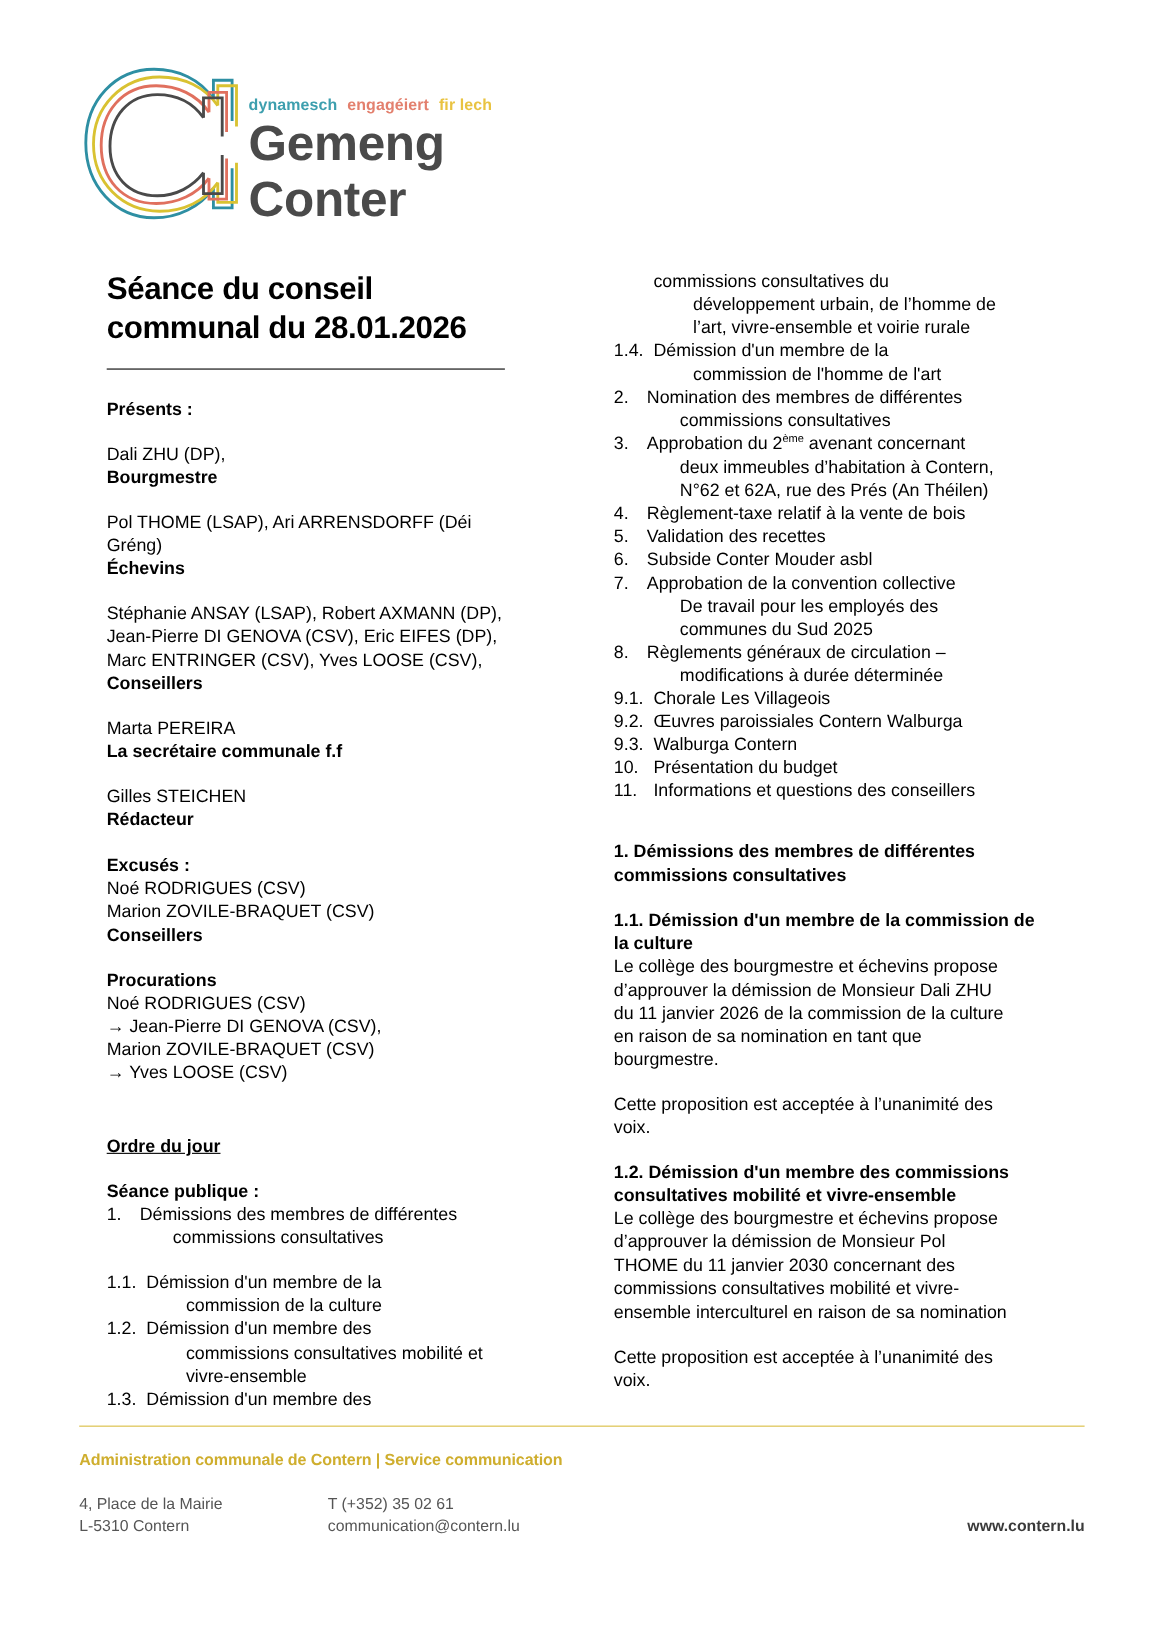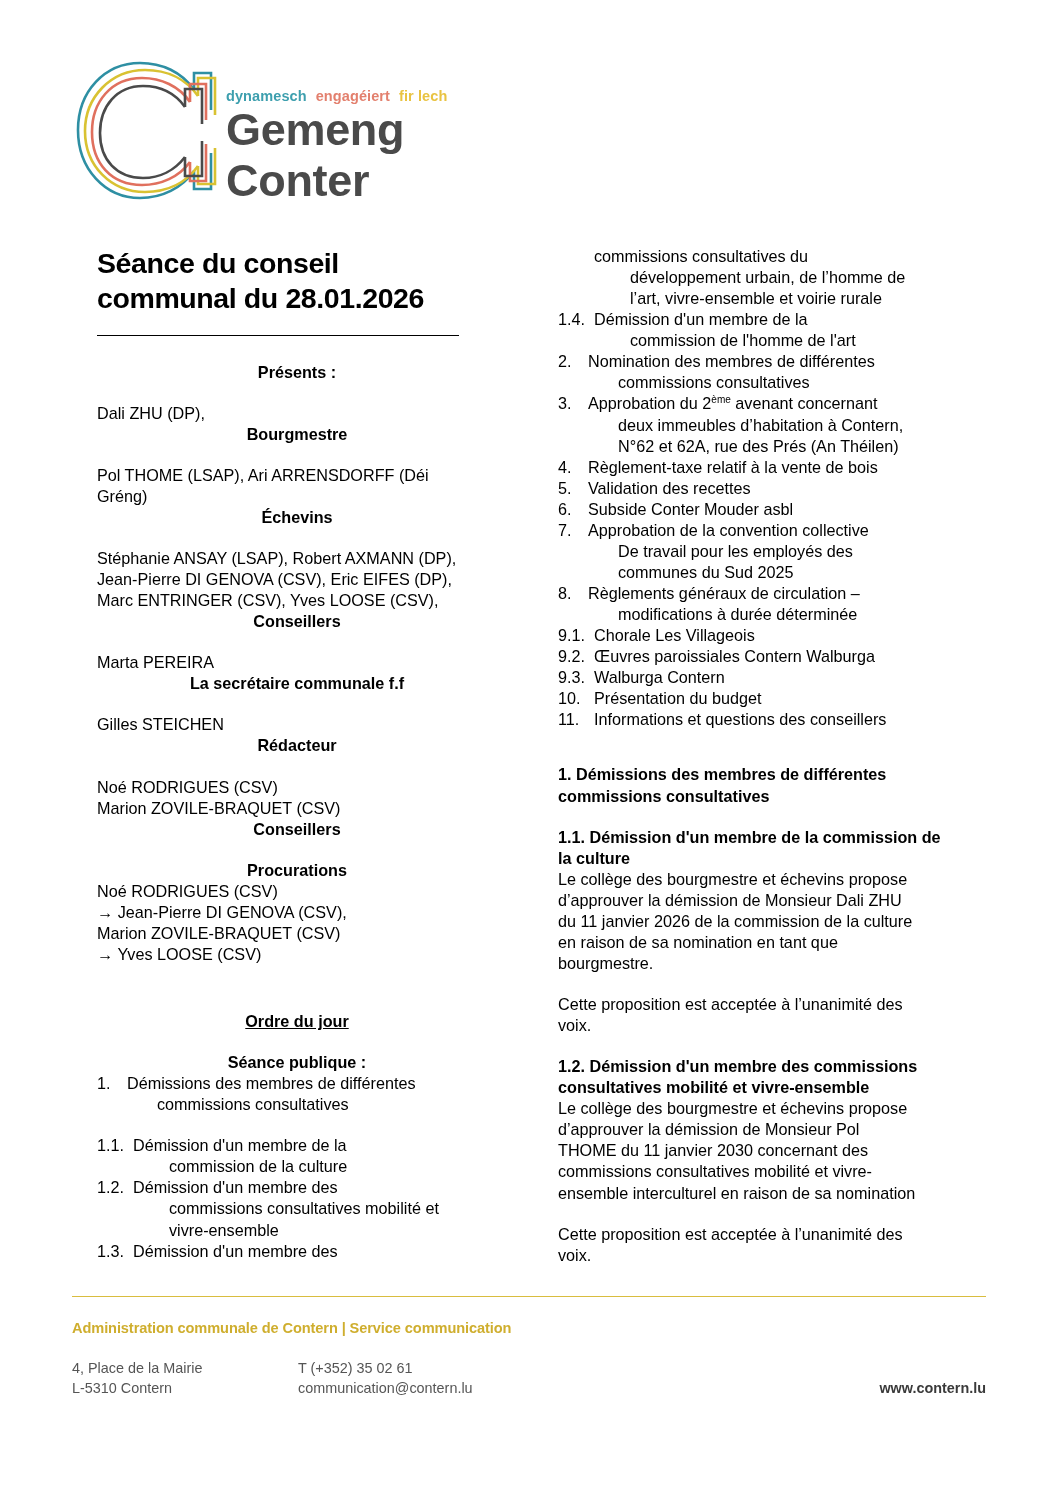--- a/index.html
+++ b/index.html
@@ -82,21 +82,21 @@
     width: 362px;
     margin-top: 18px;
     margin-bottom: 26px;
   }
 
   p, .ln {
     font-size: 16.2px;
     line-height: 1.30;
     color: #000;
   }
-  .b { font-weight: bold; text-align: center; }
+  .b { font-weight: bold; }
   .u { text-decoration: underline; }
   .gap-md { height: 20px; }
   .gap-lg { height: 34px; }
   .gap-xl { height: 46px; }
 
   
   .agenda-item {
     font-size: 16.2px;
     line-height: 1.30;
     padding-left: 30px;
@@ -228,20 +228,21 @@
     </div>
     <div class="gap-md"></div>
 
     <div>
       <div class="ln">Gilles STEICHEN</div>
       <div class="ln b">Rédacteur</div>
     </div>
     <div class="gap-md"></div>
 
     <div>
+      <div class="ln b">Excusés :</div>
       <div class="ln">Noé RODRIGUES (CSV)</div>
       <div class="ln">Marion ZOVILE-BRAQUET (CSV)</div>
       <div class="ln b">Conseillers</div>
     </div>
     <div class="gap-md"></div>
 
     <div>
       <div class="ln b">Procurations</div>
       <div class="ln">Noé RODRIGUES (CSV)</div>
       <div class="ln arrow">→ Jean-Pierre DI GENOVA (CSV),</div>

